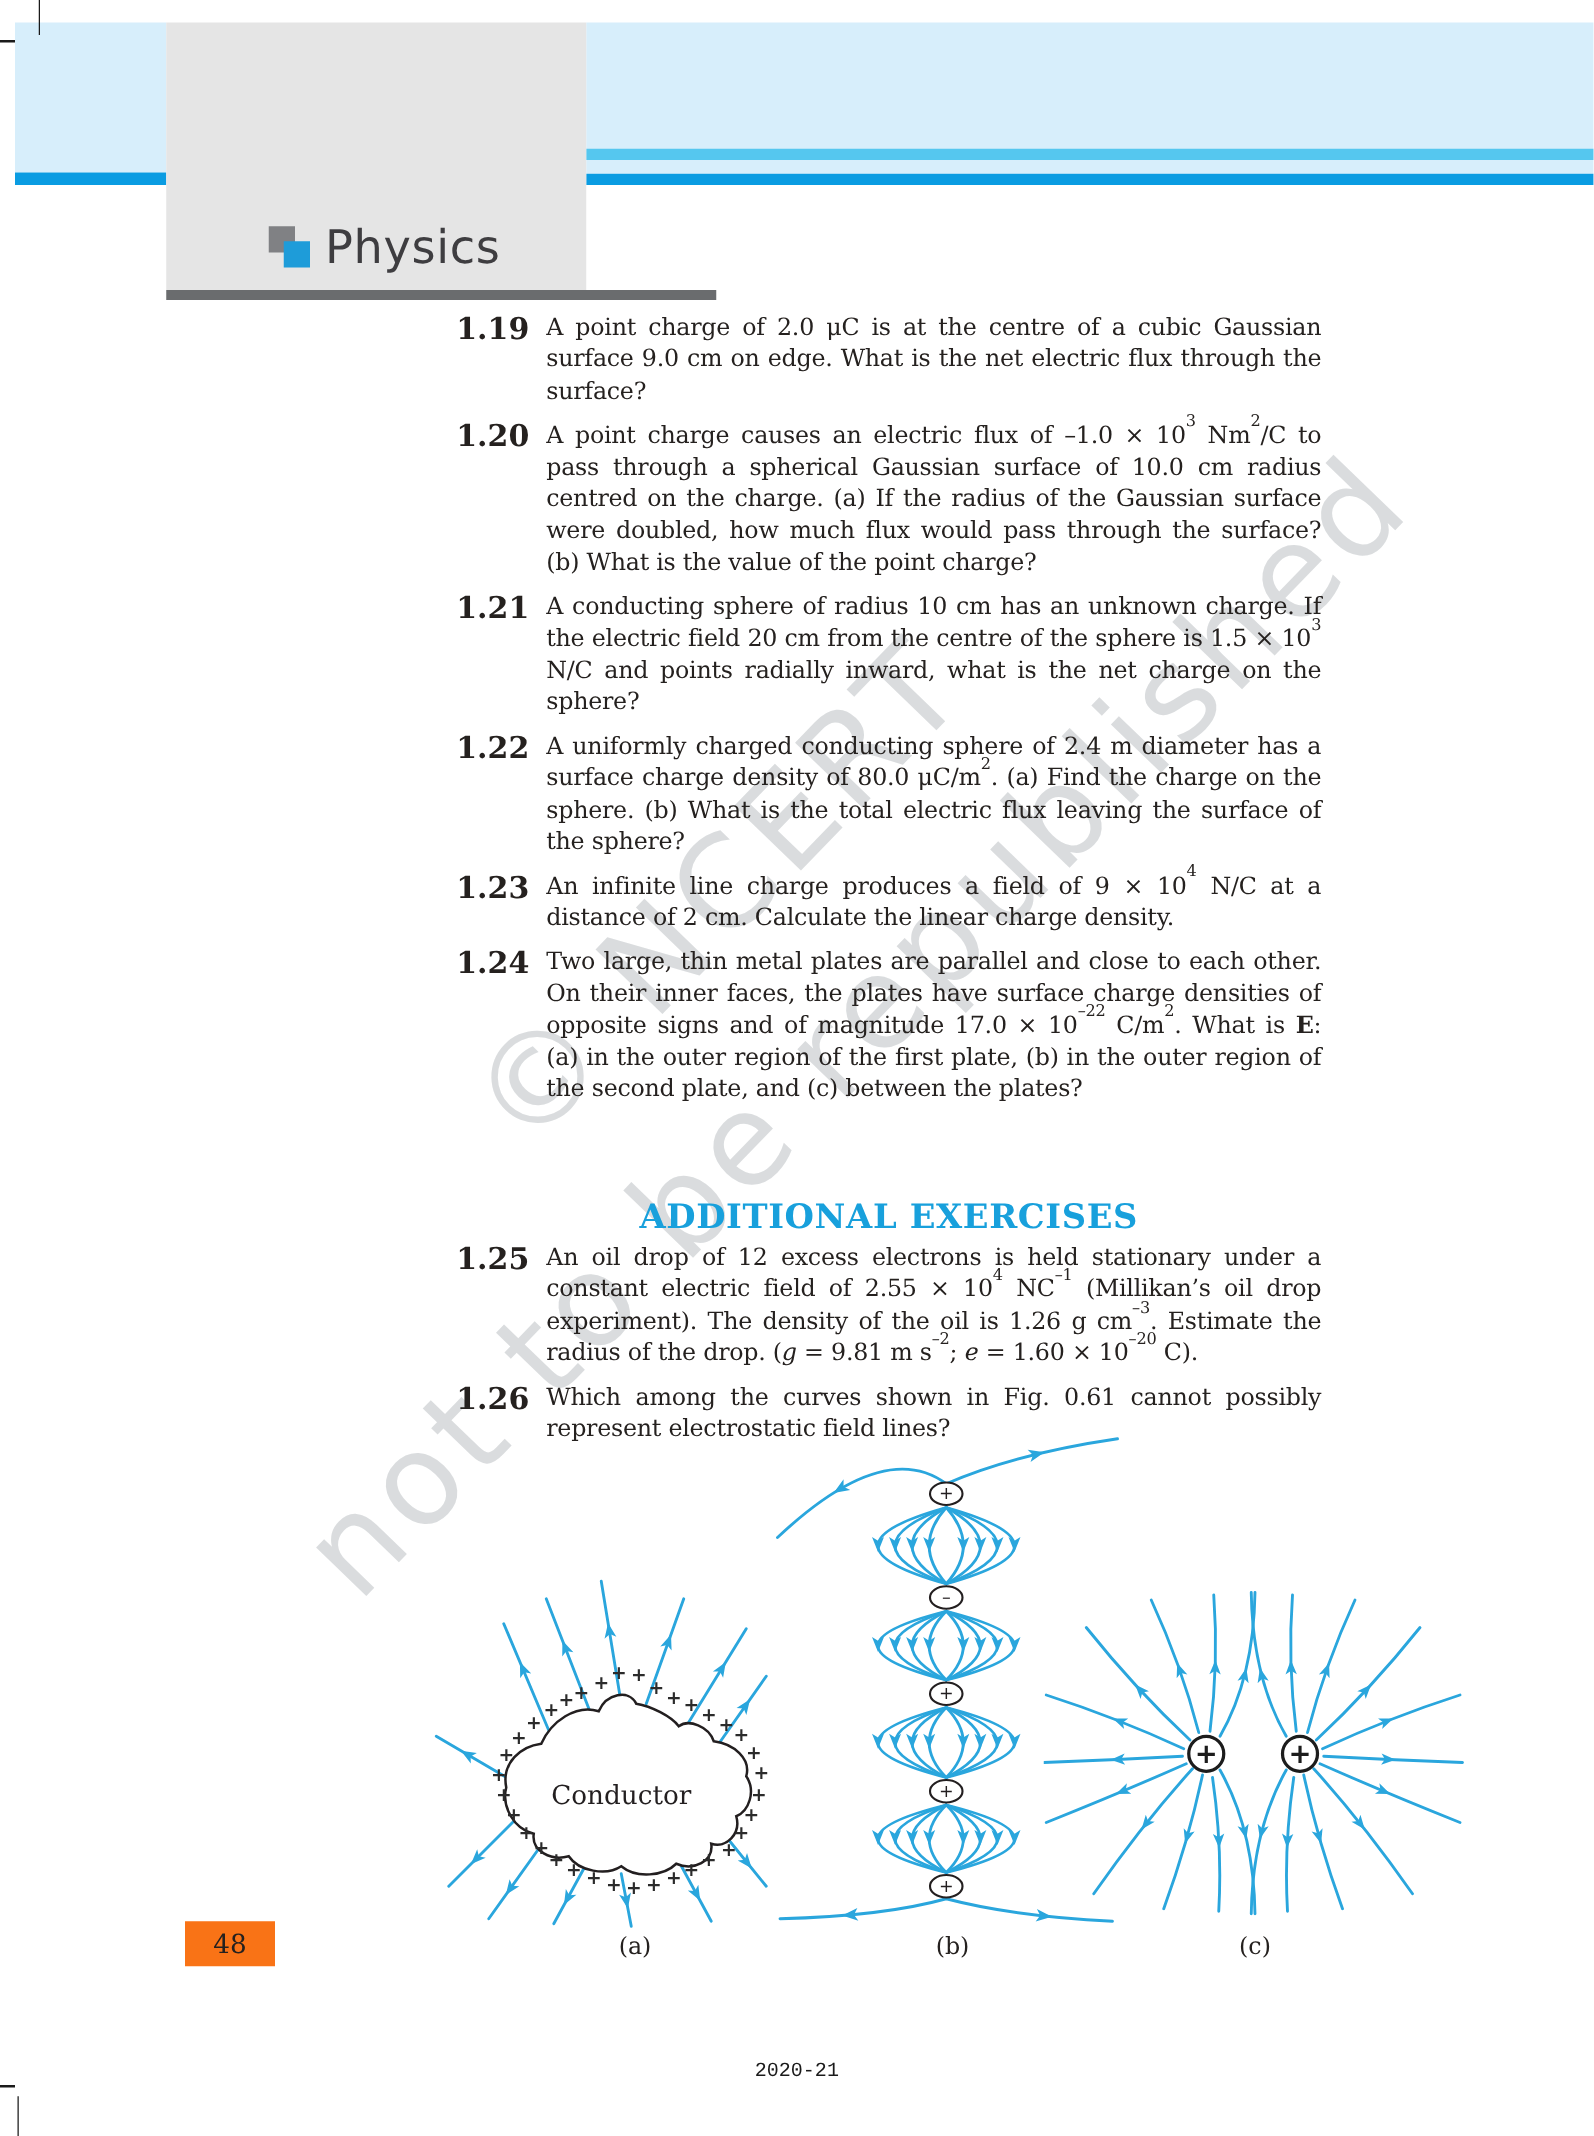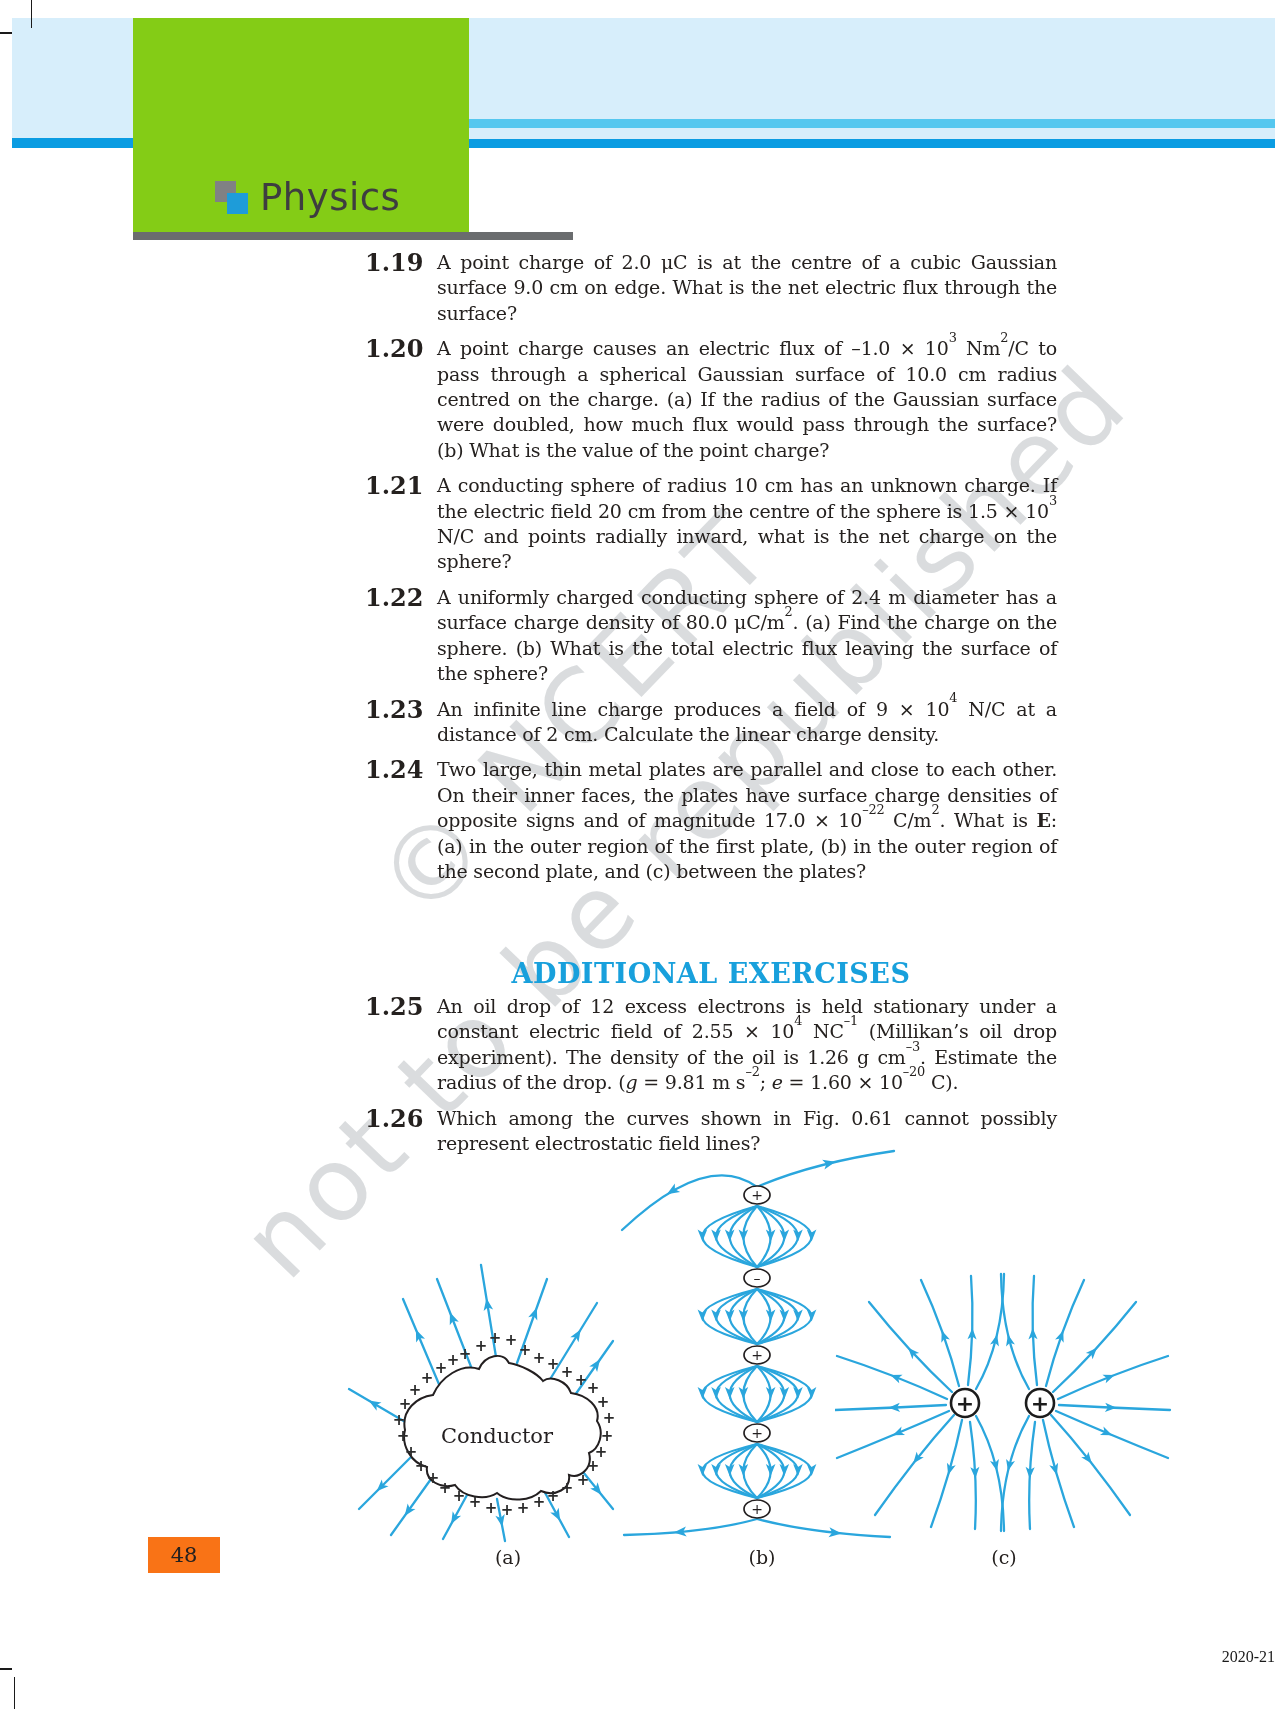--- a/index.html
+++ b/index.html
@@ -5,21 +5,21 @@
   html,body{margin:0;padding:0;background:#ffffff;}
   .page{position:relative;width:1275px;height:1709px;background:#fff;overflow:hidden;
         font-family:"DejaVu Serif",serif;color:#25211f;}
   
   .band, .strip, .graybox, .underbar{position:absolute;}
   .band-left{left:12px;top:18px;width:121px;height:120px;background:#d7eefb;z-index:2;}
   .band-left-dark{left:12px;top:138px;width:121px;height:10px;background:#0a9ce2;z-index:2;}
   .band-right{left:469px;top:18px;width:806px;height:121px;background:#d7eefb;z-index:2;}
   .band-right-mid{left:469px;top:119px;width:806px;height:9px;background:#55c7ef;z-index:2;}
   .band-right-dark{left:469px;top:139px;width:806px;height:9px;background:#0a9ce2;z-index:2;}
-  .graybox{left:133px;top:18px;width:336px;height:214px;background:#84cc16;z-index:3;}
+  .graybox{left:133px;top:18px;width:336px;height:214px;background:#e5e5e5;z-index:3;}
   .underbar{left:133px;top:232px;width:440px;height:8px;background:#6a6c6e;z-index:3;}
   .brand{position:absolute;left:82px;top:163px;z-index:4;}
   .sq{position:absolute;width:21px;height:21px;}
   .sq-gray{left:0;top:0;background:#808184;}
   .sq-blue{left:12px;top:12px;background:#1e9cd9;}
   .brand-title{position:absolute;left:45px;top:-5px;font-family:"DejaVu Sans",sans-serif;
         font-size:37px;font-weight:400;color:#3e3d40;letter-spacing:0.5px;}
   
   .mark{position:absolute;background:#1a1a1a;z-index:5;}
   
@@ -41,22 +41,22 @@
   .figwrap{position:absolute;left:0;top:1130px;width:1275px;height:448px;z-index:2;}
   .figsvg{position:absolute;}
   #fig-a{left:345px;top:105px;}
   #fig-b{left:612px;top:15px;}
   #fig-c{left:835px;top:142px;}
   .caption{position:absolute;top:416px;width:80px;text-align:center;font-size:19px;color:#25211f;}
   #cap-a{left:468px;} #cap-b{left:722px;} #cap-c{left:964px;}
   
   .pagenum-box{position:absolute;left:148px;top:1537px;width:72px;height:36px;background:#f97316;
         display:flex;align-items:center;justify-content:center;font-size:21px;color:#25211f;z-index:2;}
-  .year-footer{position:absolute;left:0;top:1648px;width:1275px;text-align:right;
-        font-family:Liberation Serif, serif;font-size:16px;color:#1a1a1a;z-index:2;}
+  .year-footer{position:absolute;left:0;top:1648px;width:1275px;text-align:center;
+        font-family:Liberation Mono, monospace;font-size:16px;color:#1a1a1a;z-index:2;}
 </style>
 </head>
 <body>
 
 <div class="page">
 
   <div class="mark" style="left:31px;top:0;width:1px;height:28px;"></div>
   <div class="mark" style="left:0;top:32px;width:12px;height:2px;"></div>
   <div class="mark" style="left:0;top:1668px;width:12px;height:2px;"></div>
   <div class="mark" style="left:14px;top:1677px;width:1px;height:32px;"></div>

